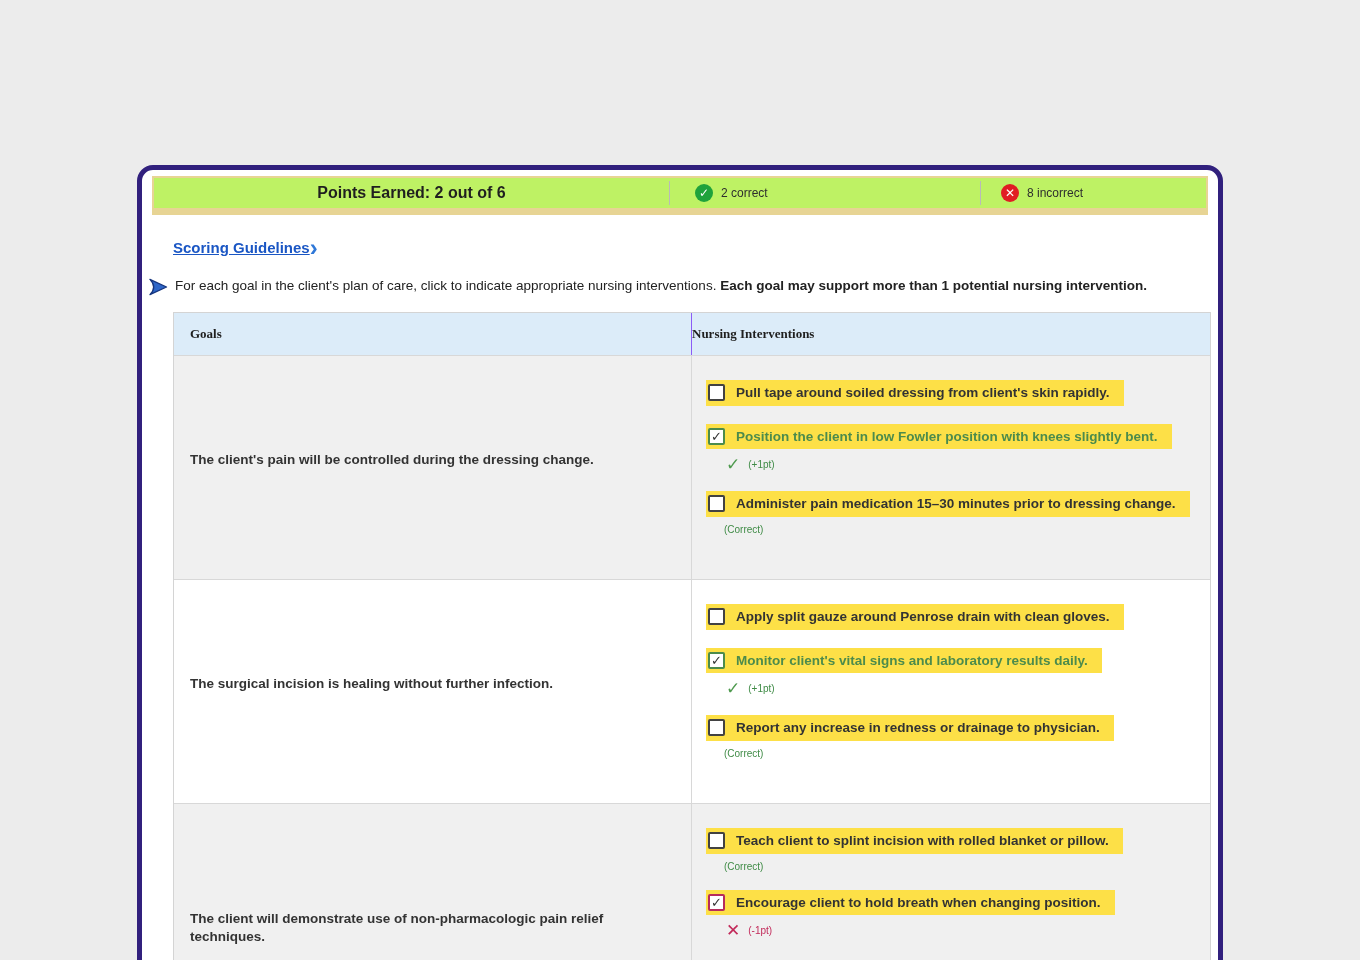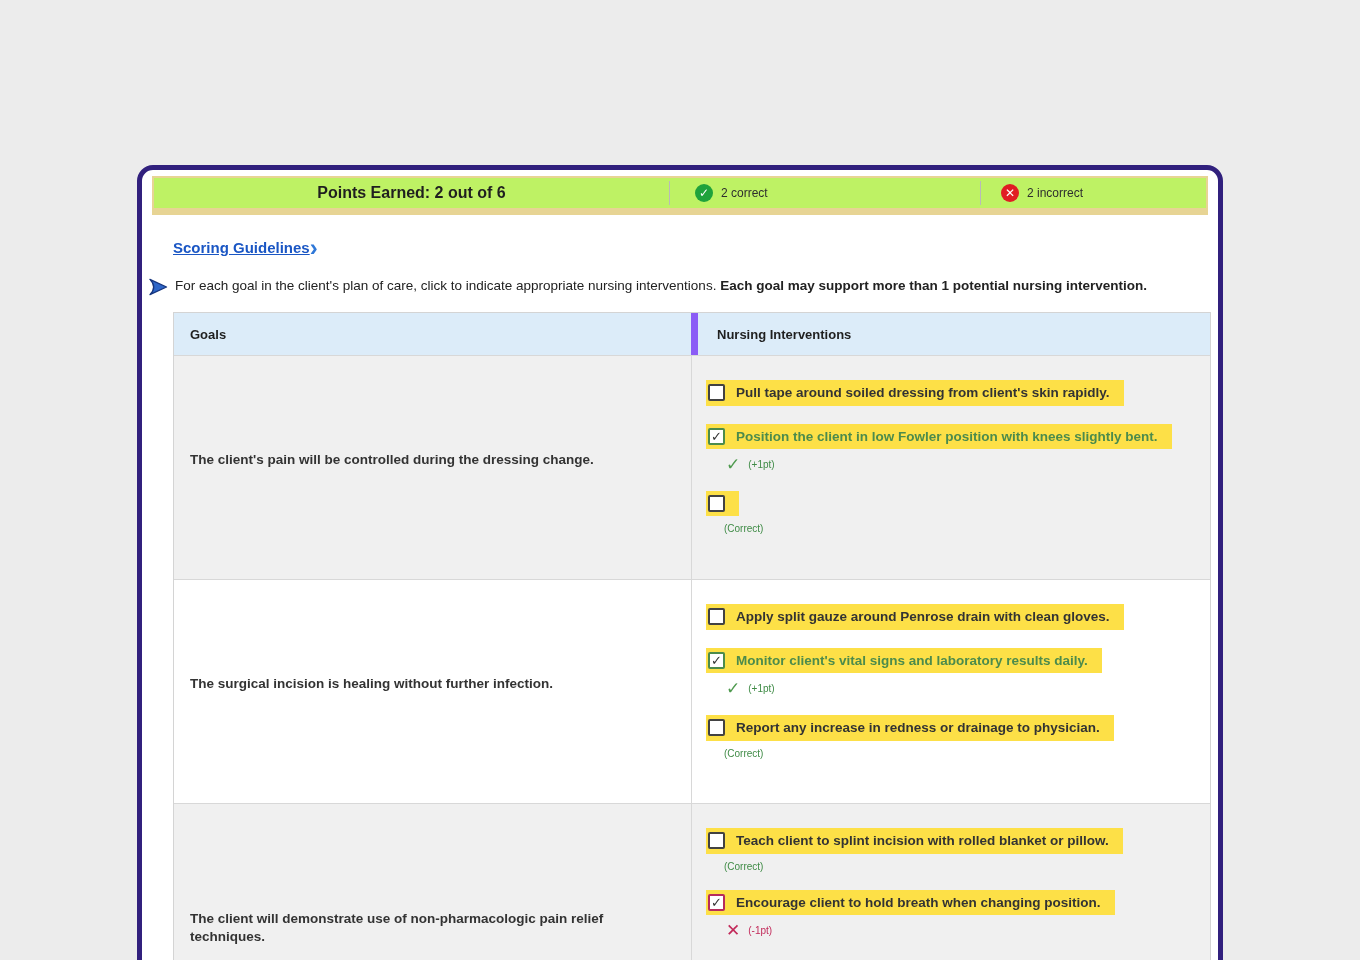--- a/index.html
+++ b/index.html
@@ -37,23 +37,23 @@
 
   .instructions { margin-top:20px; display:flex; align-items:flex-start; gap:7px; }
   .instr-arrow { flex:0 0 20px; margin-top:1px; }
   .instr-text { font-size:13.5px; color:#222; line-height:1.35; }
   .instr-bold { font-weight:bold; }
 
   
   .gi-table { margin:12px 0 0 25px; width:1038px; border:1px solid #d4d4d4; }
   .t-row { display:grid; grid-template-columns:517px 1fr; }
   .t-head { background:#dcecf9; height:42px; }
-  .t-head .h-cell { display:flex; align-items:center; font-size:13px; font-weight:bold; color:#1f1f1f; }
+  .t-head .h-cell { display:flex; align-items:center; font-size:13px; font-weight:bold; color:#1f1f1f;font-family:Liberation Serif, serif; }
   .h-goals { padding-left:16px; }
-  .h-interv { padding-left:19px; border-left:7px solid #8b5cf6; }
+  .h-interv { border-left:1px solid #8b5cf6; }
 
   .t-body { border-top:1px solid #d8d8d8; }
   .row-gray { background:#f0f0f0; }
   .row-white { background:#fff; }
   .r1 { min-height:224px; } .r2 { min-height:224px; } .r3 { min-height:264px; }
 
   .goal-cell { display:flex; align-items:center; padding:0 28px 16px 16px;
                font-size:13.5px; font-weight:bold; color:#333; line-height:1.3; }
   .iv-cell { border-left:1px solid #d8d8d8; padding:24px 18px 18px 14px; }
 
@@ -88,21 +88,21 @@
       <span class="points-text">Points Earned: 2 out of 6</span>
     </div>
     <div class="sb-divider"></div>
     <div class="sb-sec sb-sec2">
       <span class="badge badge-green">✓</span>
       <span class="sb-count">2 correct</span>
     </div>
     <div class="sb-divider"></div>
     <div class="sb-sec sb-sec3">
       <span class="badge badge-red">✕</span>
-      <span class="sb-count">2 incorrect</span>
+      <span class="sb-count">8 incorrect</span>
     </div>
   </div>
 
   <div class="content">
 
     
     <div class="sg-link">
       <span class="sg-text">Scoring Guidelines</span>
       <span class="sg-chevron">›</span>
     </div>
@@ -142,20 +142,21 @@
               <span class="opt-label lbl-green">Position the client in low Fowler position with knees slightly bent.</span>
             </label>
             <div class="opt-sub">
               <span class="fb-icon fb-check">✓</span>
               <span class="fb-label fb-green">(+1pt)</span>
             </div>
           </div>
           <div class="opt">
             <label class="opt-line">
               <span class="cb"></span>
+              <span class="opt-label lbl-dark">Administer pain medication 15–30 minutes prior to dressing change.</span>
             </label>
             <div class="opt-sub sub-noicon">
               <span class="fb-label fb-green">(Correct)</span>
             </div>
           </div>
         </div>
       </div>
 
       <div class="t-row t-body row-white r2">
         <div class="goal-cell">The surgical incision is healing without further infection.</div>

